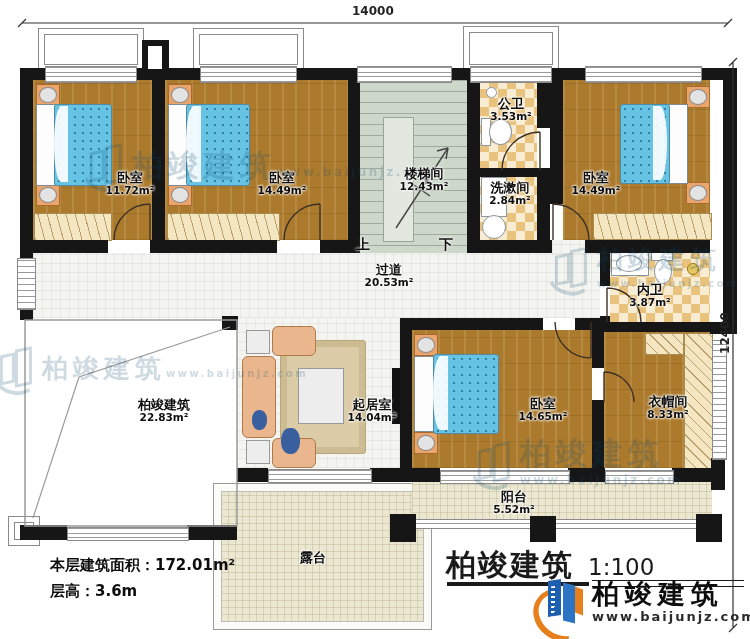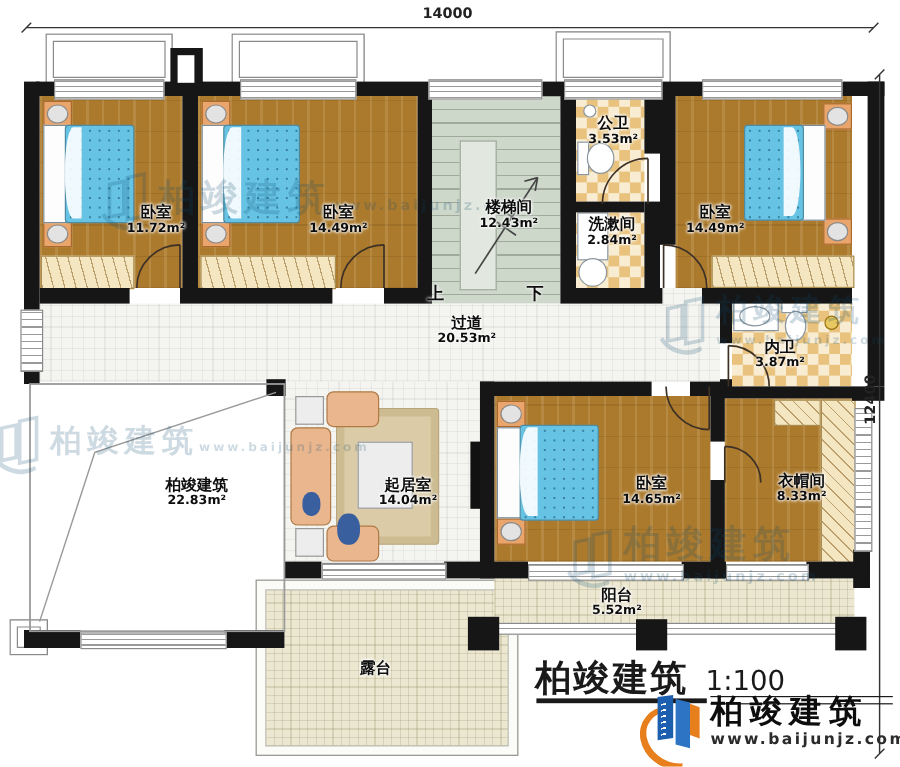--- a/index.html
+++ b/index.html
@@ -273,21 +273,21 @@
       <span class="ar">3.87m²</span>
   </div>
   <div class="label" style="left:389px;top:276px">
     <span class="nm">过道</span>
       <span class="ar">20.53m²</span>
   </div>
   <div class="label" style="left:164px;top:411px">
     <span class="nm">柏竣建筑</span>
       <span class="ar">22.83m²</span>
   </div>
-  <div class="label" style="left:340px;top:411px">
+  <div class="label" style="left:372px;top:411px">
     <span class="nm">起居室</span>
       <span class="ar">14.04m²</span>
   </div>
   <div class="label" style="left:543px;top:410px">
     <span class="nm">卧室</span>
       <span class="ar">14.65m²</span>
   </div>
   <div class="label" style="left:668px;top:408px">
     <span class="nm">衣帽间</span>
       <span class="ar">8.33m²</span>
@@ -339,20 +339,22 @@
   </div>
 
   <div class="titlebar" style="left:446px;top:545px">
     <span class="big">柏竣建筑</span><span class="scale">1:100</span>
   </div>
   <div class="uline" style="left:447px;top:582px;width:142px;height:4px"></div>
   <div class="uline" style="left:592px;top:580px;width:152px;height:1px"></div>
   <div class="uline" style="left:592px;top:586px;width:152px;height:1px"></div>
 
   <div class="stats" style="left:50px;top:552px">
+    <div><span>本层建筑面积：</span><span>172.01m²</span></div>
+    <div><span>层高：</span><span>3.6m</span></div>
   </div>
 
   <div class="logo" style="left:534px;top:578px">
     <span class="lmark">
         <i class="sw"></i>
         <i class="t2"></i>
         <i class="t1"></i>
         <i class="t3"></i>
       </span>
     <span class="ltxt">

